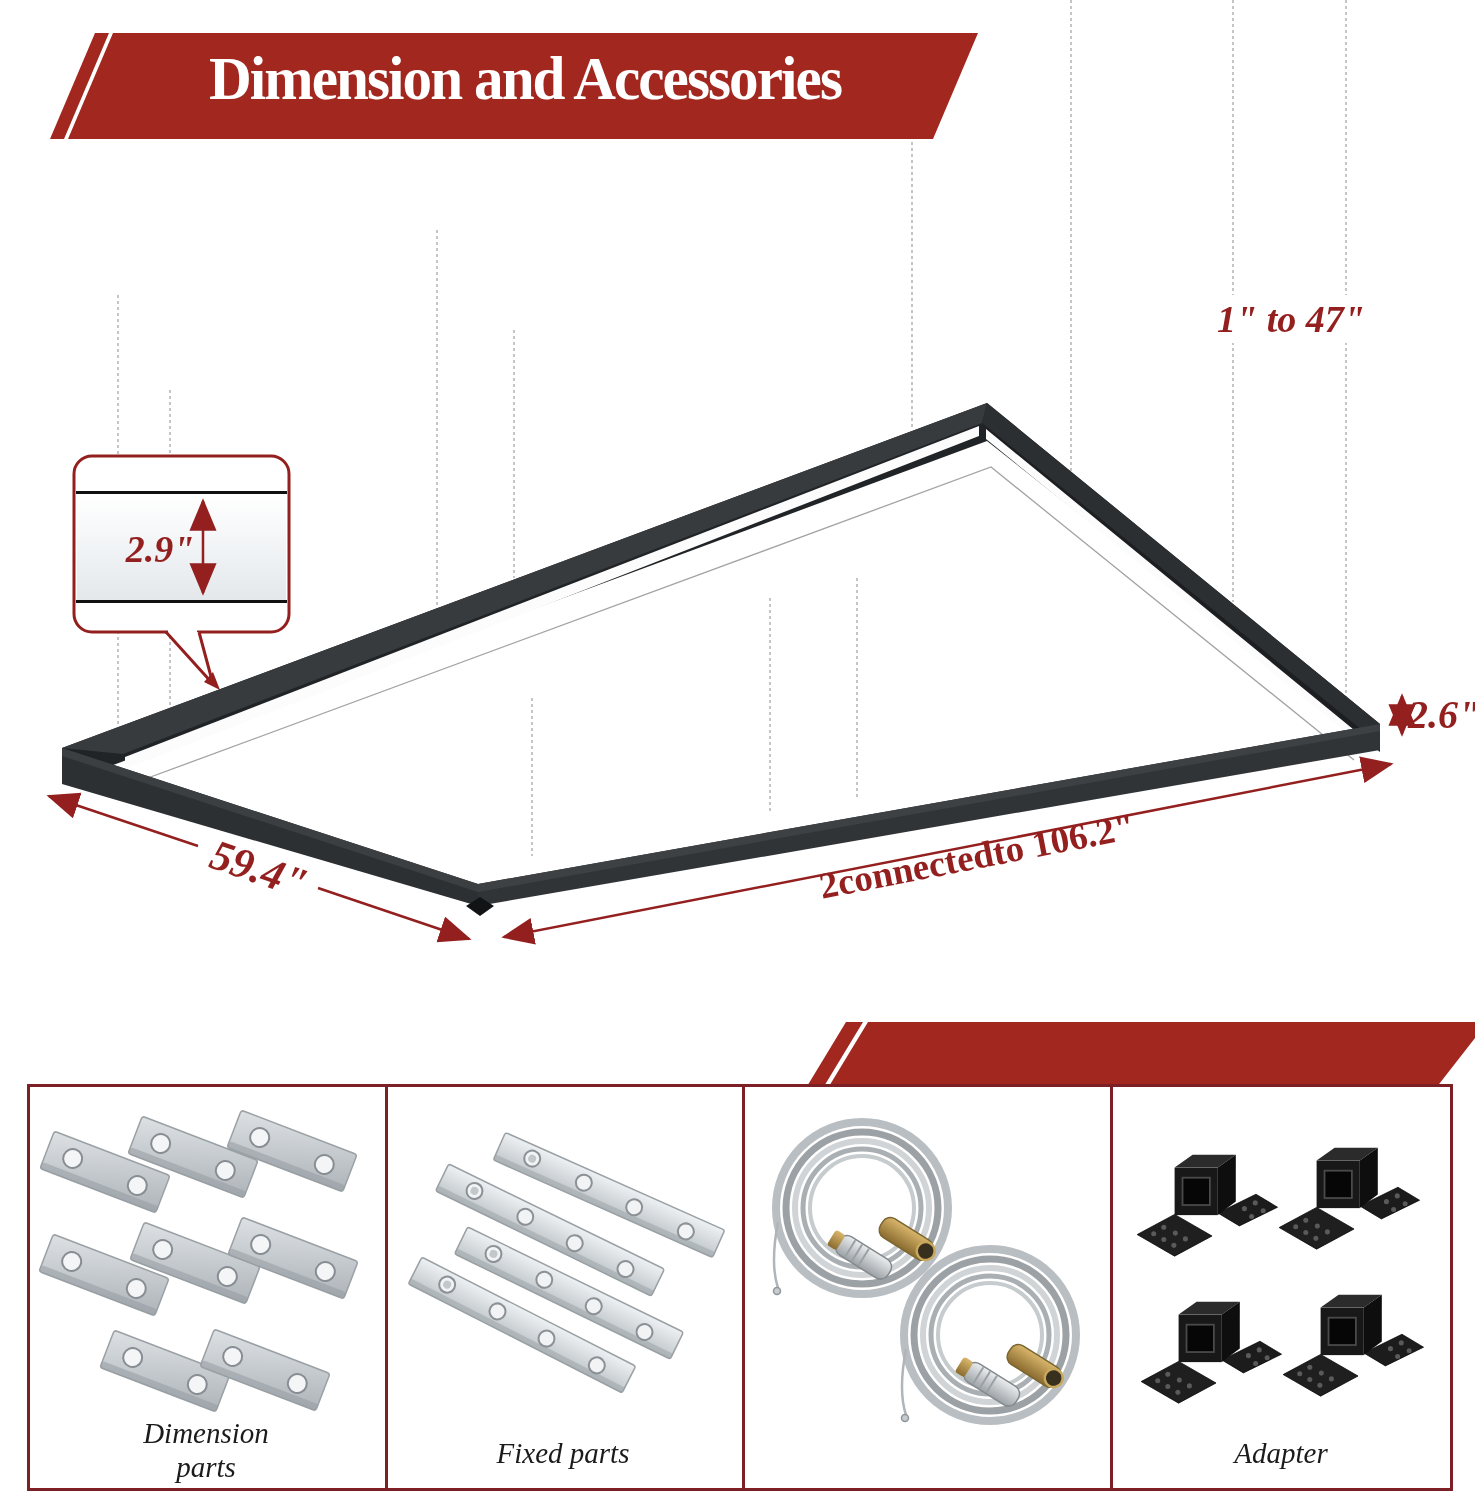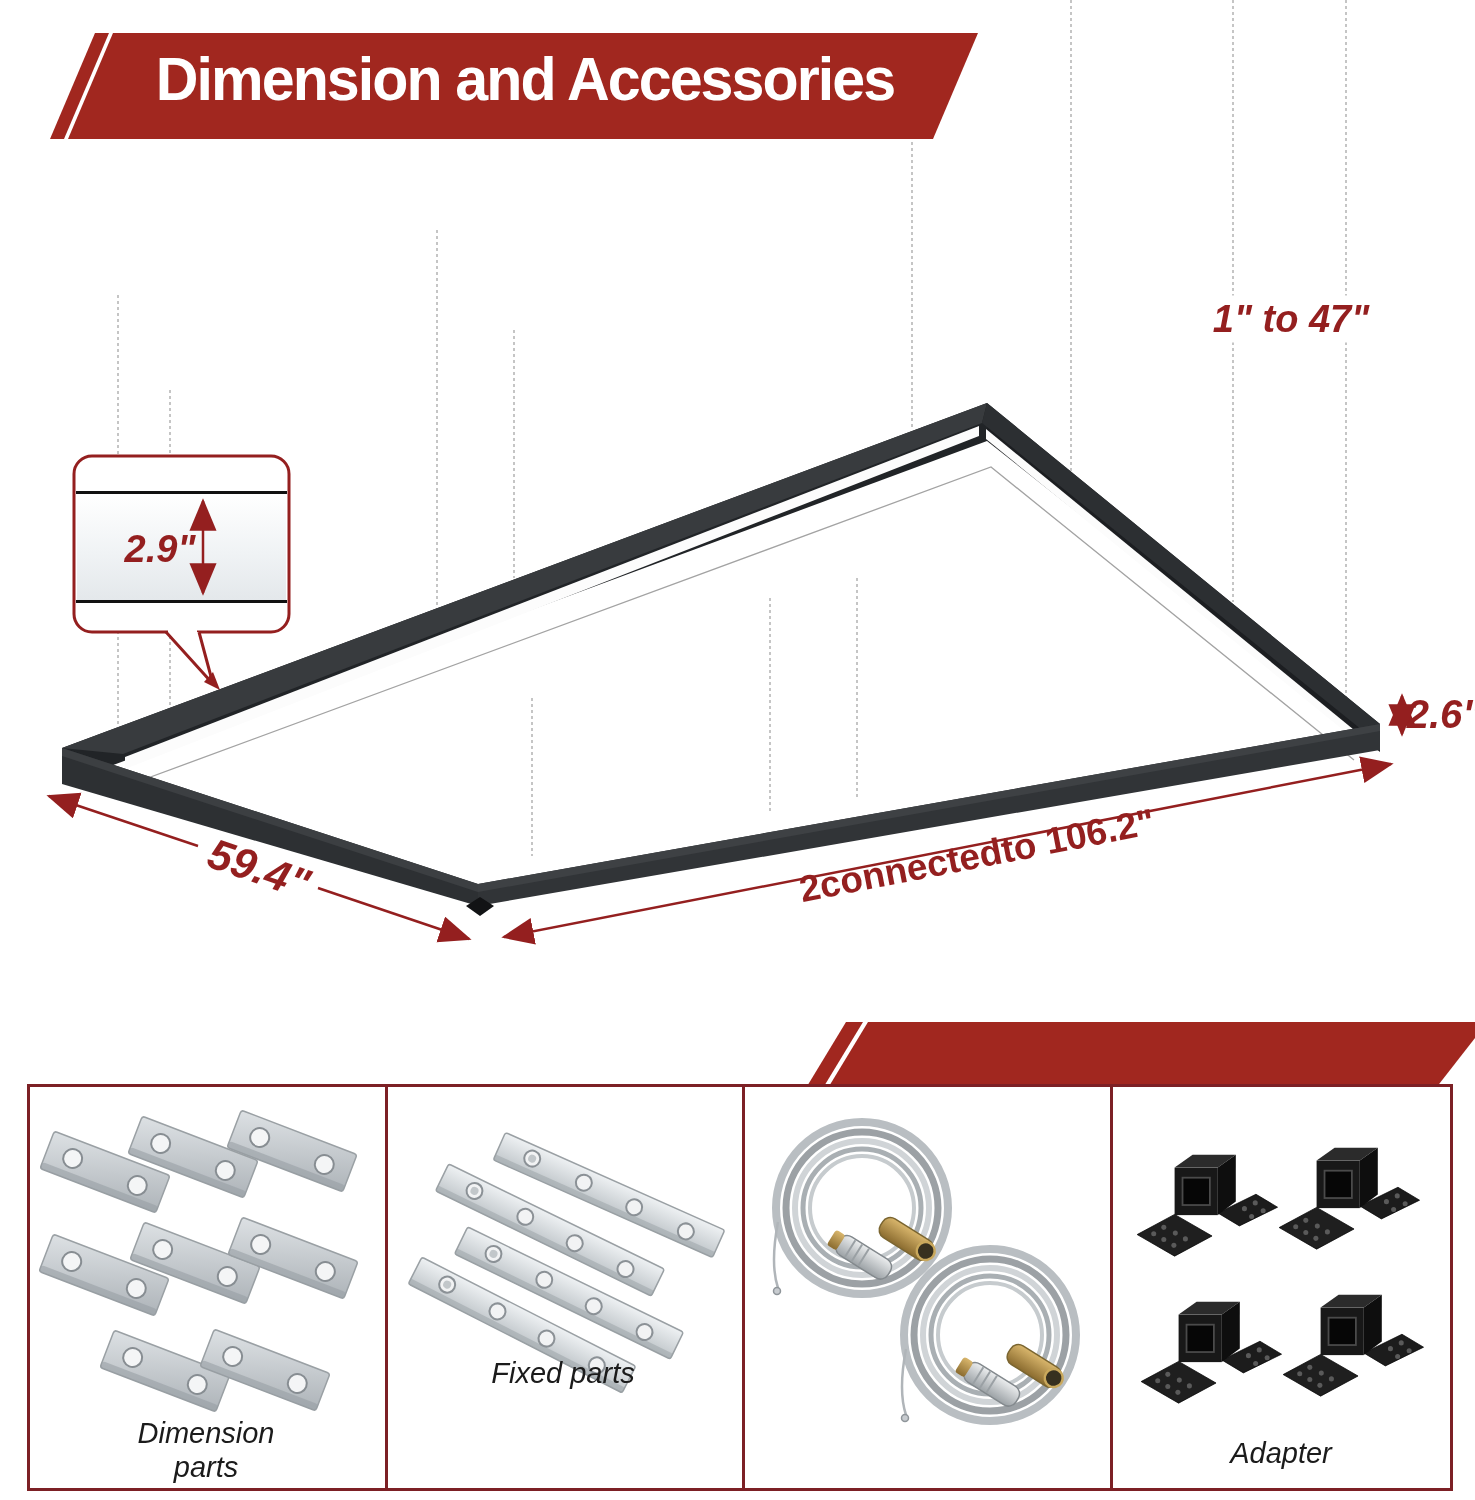--- a/index.html
+++ b/index.html
@@ -1,18 +1,18 @@
 <!DOCTYPE html>
 <html><head>
 <meta charset="utf-8">
 <style>
   html,body{margin:0;padding:0;background:#fff;}
   .canvas{
     position:relative;width:1475px;height:1500px;background:#ffffff;overflow:hidden;
-    font-family:Liberation Sans, sans-serif;
+    font-family:Liberation Serif, serif;
   }
   
   .banner-main{position:absolute;left:0;top:0;width:1000px;height:150px;
     clip-path:polygon(113px 33px,978px 33px,933px 139px,68px 139px);background:#a1271f;}
   .banner-sliver{position:absolute;left:0;top:0;width:1000px;height:150px;
     clip-path:polygon(95px 33px,109px 33px,64px 139px,50px 139px);background:#a1271f;}
   .banner-title{position:absolute;left:110px;top:44px;width:830px;text-align:center;
     color:#ffffff;font-size:61px;font-weight:bold;letter-spacing:-2px;white-space:nowrap;
     transform:scaleX(.97);}
   
@@ -231,21 +231,21 @@
   <div class="dim l29">2.9"</div>
   <div class="dim l147">1" to 47"</div>
   <div class="dim l26">2.6"</div>
   <div class="dim l594">59.4"</div>
   <div class="dim l1062">2connectedto 106.2"</div>
 
   <div class="caption" style="left:206px;top:1416px">
     <span>Dimension</span>
     <span>parts</span>
   </div>
-  <div class="caption" style="left:563px;top:1356px">
+  <div class="caption" style="left:563px;top:1436px">
     <span>Fixed parts</span>
     <span></span>
   </div>
   <div class="caption" style="left:1281px;top:1436px">
     <span>Adapter</span>
     <span></span>
   </div>
 
 </div>
 

